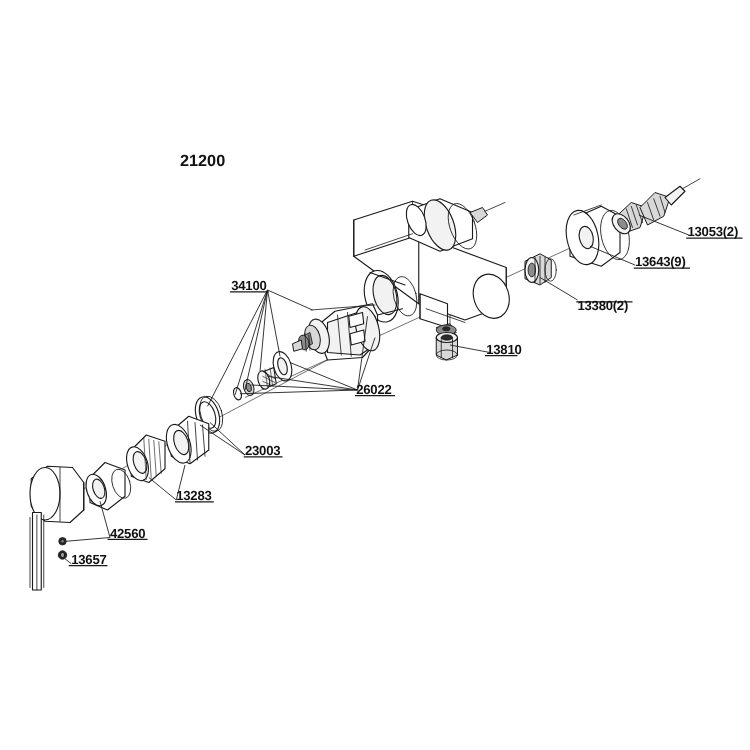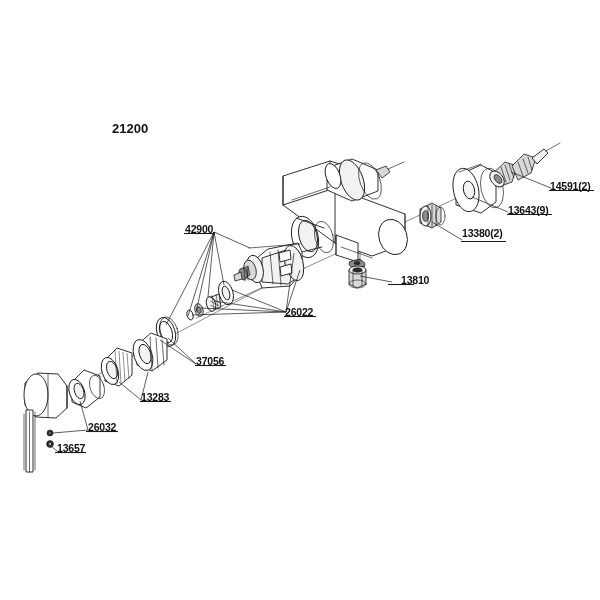--- a/index.html
+++ b/index.html
@@ -103,20 +103,21 @@
   }
   .lbl-title {
     position: absolute;
     font-family: "Liberation Sans", sans-serif;
     font-size: 13px;
     font-weight: bold;
     color: #111111;
     white-space: nowrap;
     letter-spacing: 0px;
     line-height: 1;
+    margin-left: 32px;
   }
 </style>
 </head>
 <body>
 
 <div id="diagram-root">
 
   <svg id="parts-svg" viewBox="0 0 600 600">
 
     <g>
@@ -376,33 +377,33 @@
       <g>
         <path class="leader" d="M 551 188 L 511 172"></path>
         <line class="leader-underline" x1="549" y1="190.5" x2="594" y2="190.5"></line>
       </g>
 
     </g>
   </svg>
 
   <div class="lbl-title" style="left:112px; top:122px;">21200</div>
 
-  <div class="lbl" style="left:185px; top:224px;">42900</div>
+  <div class="lbl" style="left:185px; top:224px;">34100</div>
 
   <div class="lbl" style="left:285px; top:307px;">26022</div>
 
-  <div class="lbl" style="left:196px; top:356px;">37056</div>
+  <div class="lbl" style="left:196px; top:356px;">23003</div>
 
   <div class="lbl" style="left:141px; top:392px;">13283</div>
 
-  <div class="lbl" style="left:88px; top:422px;">26032</div>
+  <div class="lbl" style="left:88px; top:422px;">42560</div>
 
   <div class="lbl" style="left:57px; top:443px;text-align:right;">13657</div>
 
-  <div class="lbl" style="left:389px; top:275px;margin-left:12px;">13810</div>
-
-  <div class="lbl" style="left:462px; top:228px;text-align:right;">13380(2)</div>
+  <div class="lbl" style="left:389px; top:275px;">13810</div>
+
+  <div class="lbl" style="left:462px; top:240px;text-align:right;">13380(2)</div>
 
   <div class="lbl" style="left:508px; top:205px;">13643(9)</div>
 
-  <div class="lbl" style="left:550px; top:181px;">14591(2)</div>
+  <div class="lbl" style="left:550px; top:181px;">13053(2)</div>
 
 </div>
 
 </body></html>

